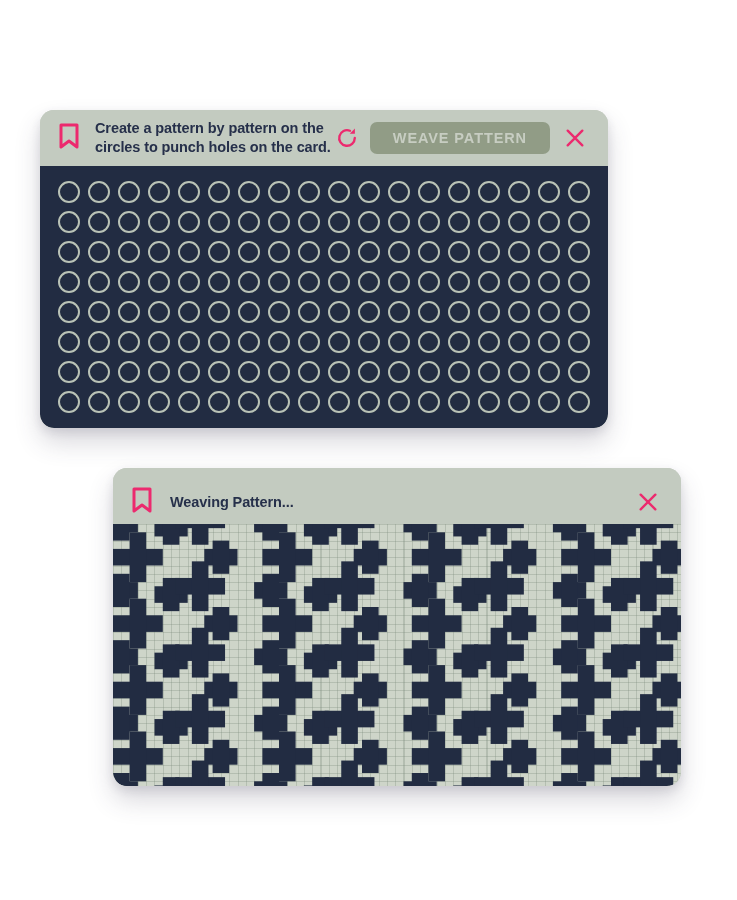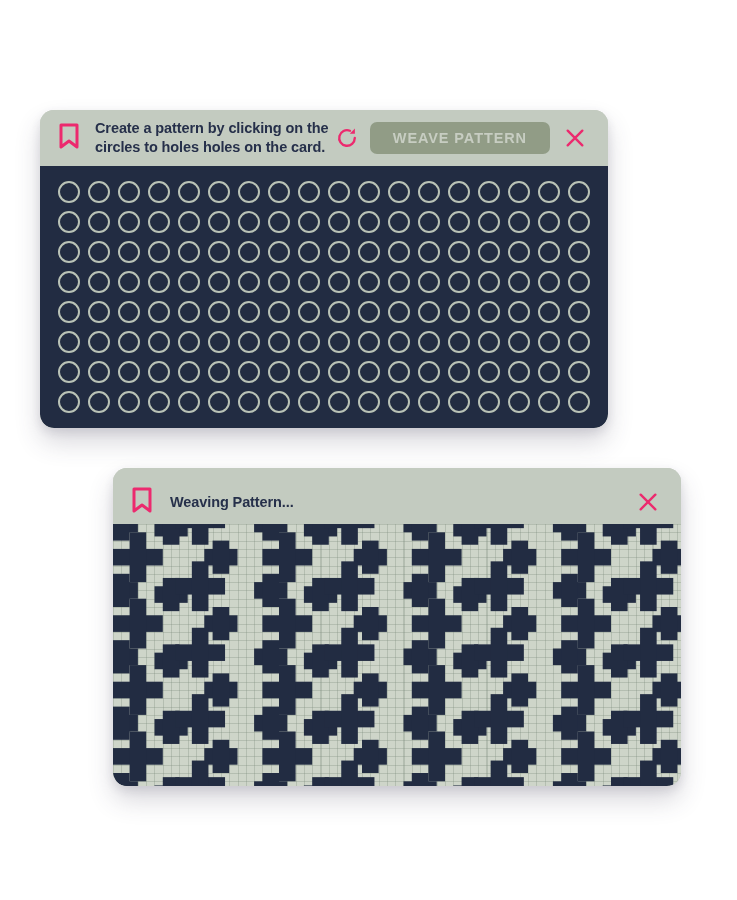--- a/index.html
+++ b/index.html
@@ -209,21 +209,21 @@
 <section class="card" id="card-punch">
 
   <header class="card-header">
 
     <span class="bookmark-icon">
       <svg width="22" height="26" viewBox="0 0 22 26" aria-hidden="true">
         <path d="M3 2 H19 V24 L11 18 L3 24 Z" fill="none" stroke="#ec2a6e" stroke-width="3" stroke-linejoin="round" stroke-linecap="round"></path>
       </svg>
     </span>
 
-    <p class="header-text">Create a pattern by clicking on the circles to holes holes on the card.</p>
+    <p class="header-text">Create a pattern by pattern on the circles to punch holes on the card.</p>
 
     <div class="header-actions">
 
       <button class="icon-btn reset-btn">
         <svg width="22" height="22" viewBox="0 0 24 24" aria-hidden="true">
           <path d="M20.5 12 A8.5 8.5 0 1 1 15.2 4.1" fill="none" stroke="#ec2a6e" stroke-width="2.6" stroke-linecap="round"></path>
           <path d="M20.6 1.7 L20.6 7.4 L15.0 7.4 Z" fill="#ec2a6e"></path>
         </svg>
       </button>
 

